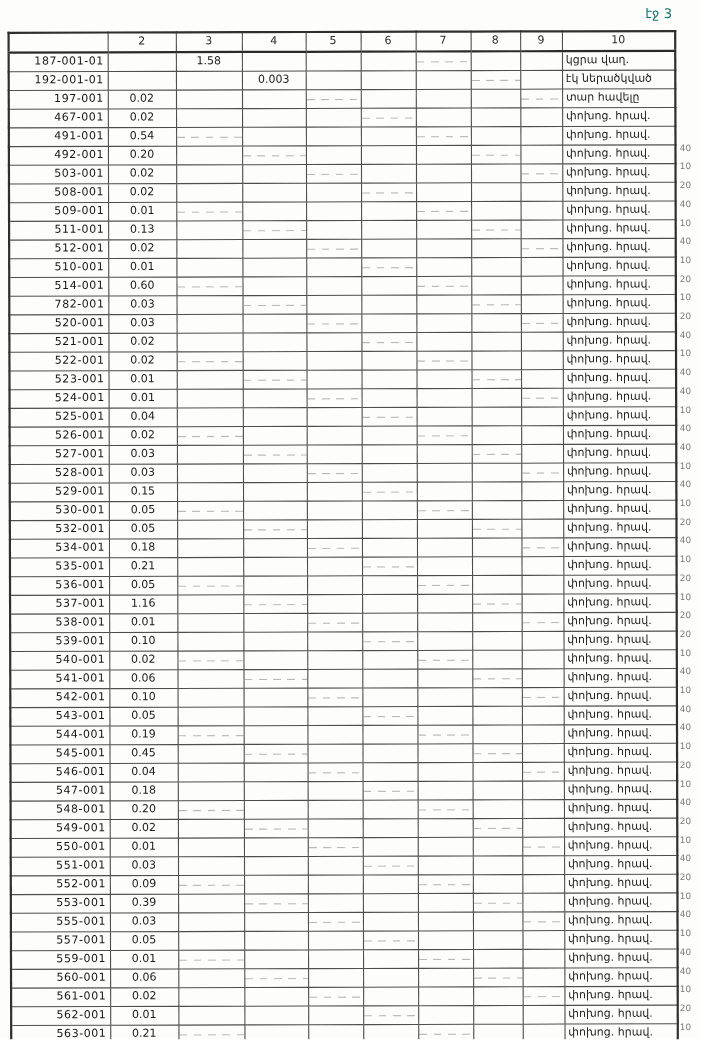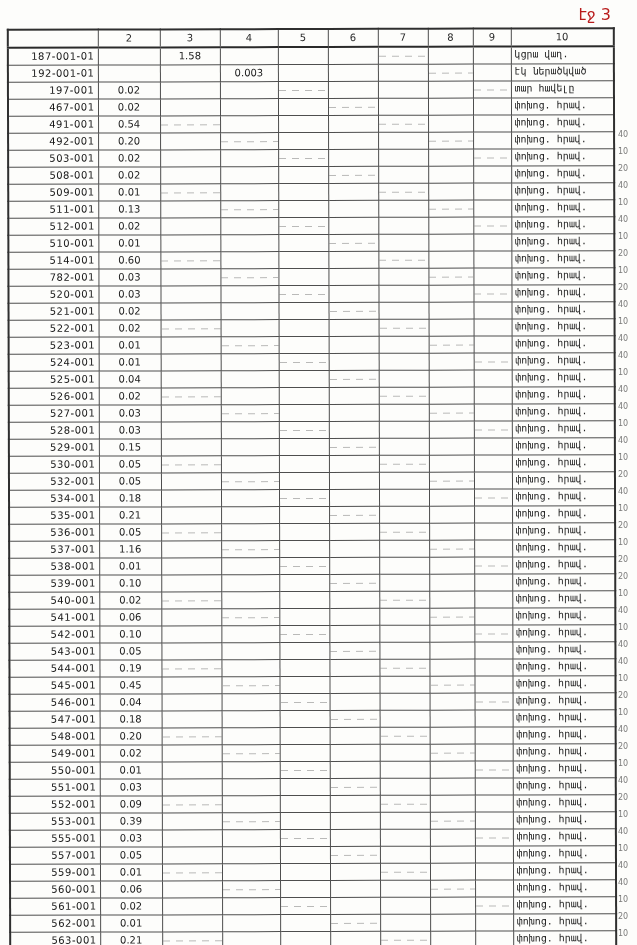--- a/index.html
+++ b/index.html
@@ -9,22 +9,22 @@
     height: 945px;
     background: #fdfdfb;
     font-family: "DejaVu Sans", sans-serif;
     color: #1c1c1c;
     overflow: hidden;
   }
   .page-label {
     position: absolute;
     top: 5px;
     right: 26px;
-    font-size: 16px;
-    color: #b91c1c;
+    font-size: 12px;
+    color: #0f766e;
   }
   .table-wrap {
     position: absolute;
     left: 8px;
     top: 28px;
     width: 622px;
   }
   table.scan-table {
     border-collapse: collapse;
     table-layout: fixed;
@@ -42,21 +42,21 @@
     font-weight: normal;
   }
   .scan-table thead th {
     text-align: center;
     border-bottom: 2px solid #2a2a2a;
     color: #2a2a2a;
   }
   .scan-table { border: 2px solid #2f2f2f; }
   td.code-cell { text-align: right; letter-spacing: 0.5px; color: #161616; }
   td.value-cell { text-align: center; color: #1a1a1a; }
-  td.note-cell { text-align: left; color: #222; font-family: Liberation Mono, monospace; }
+  td.note-cell { text-align: left; color: #222; }
   td.streak {
     background-image: repeating-linear-gradient(90deg, rgba(75,75,75,0.38) 0 7px, rgba(75,75,75,0) 7px 13px);
     background-size: 100% 1px;
     background-position: center 8px;
     background-repeat: no-repeat;
   }
   .margin-mark {
     position: absolute;
     left: 610px;
     font-size: 8px;

